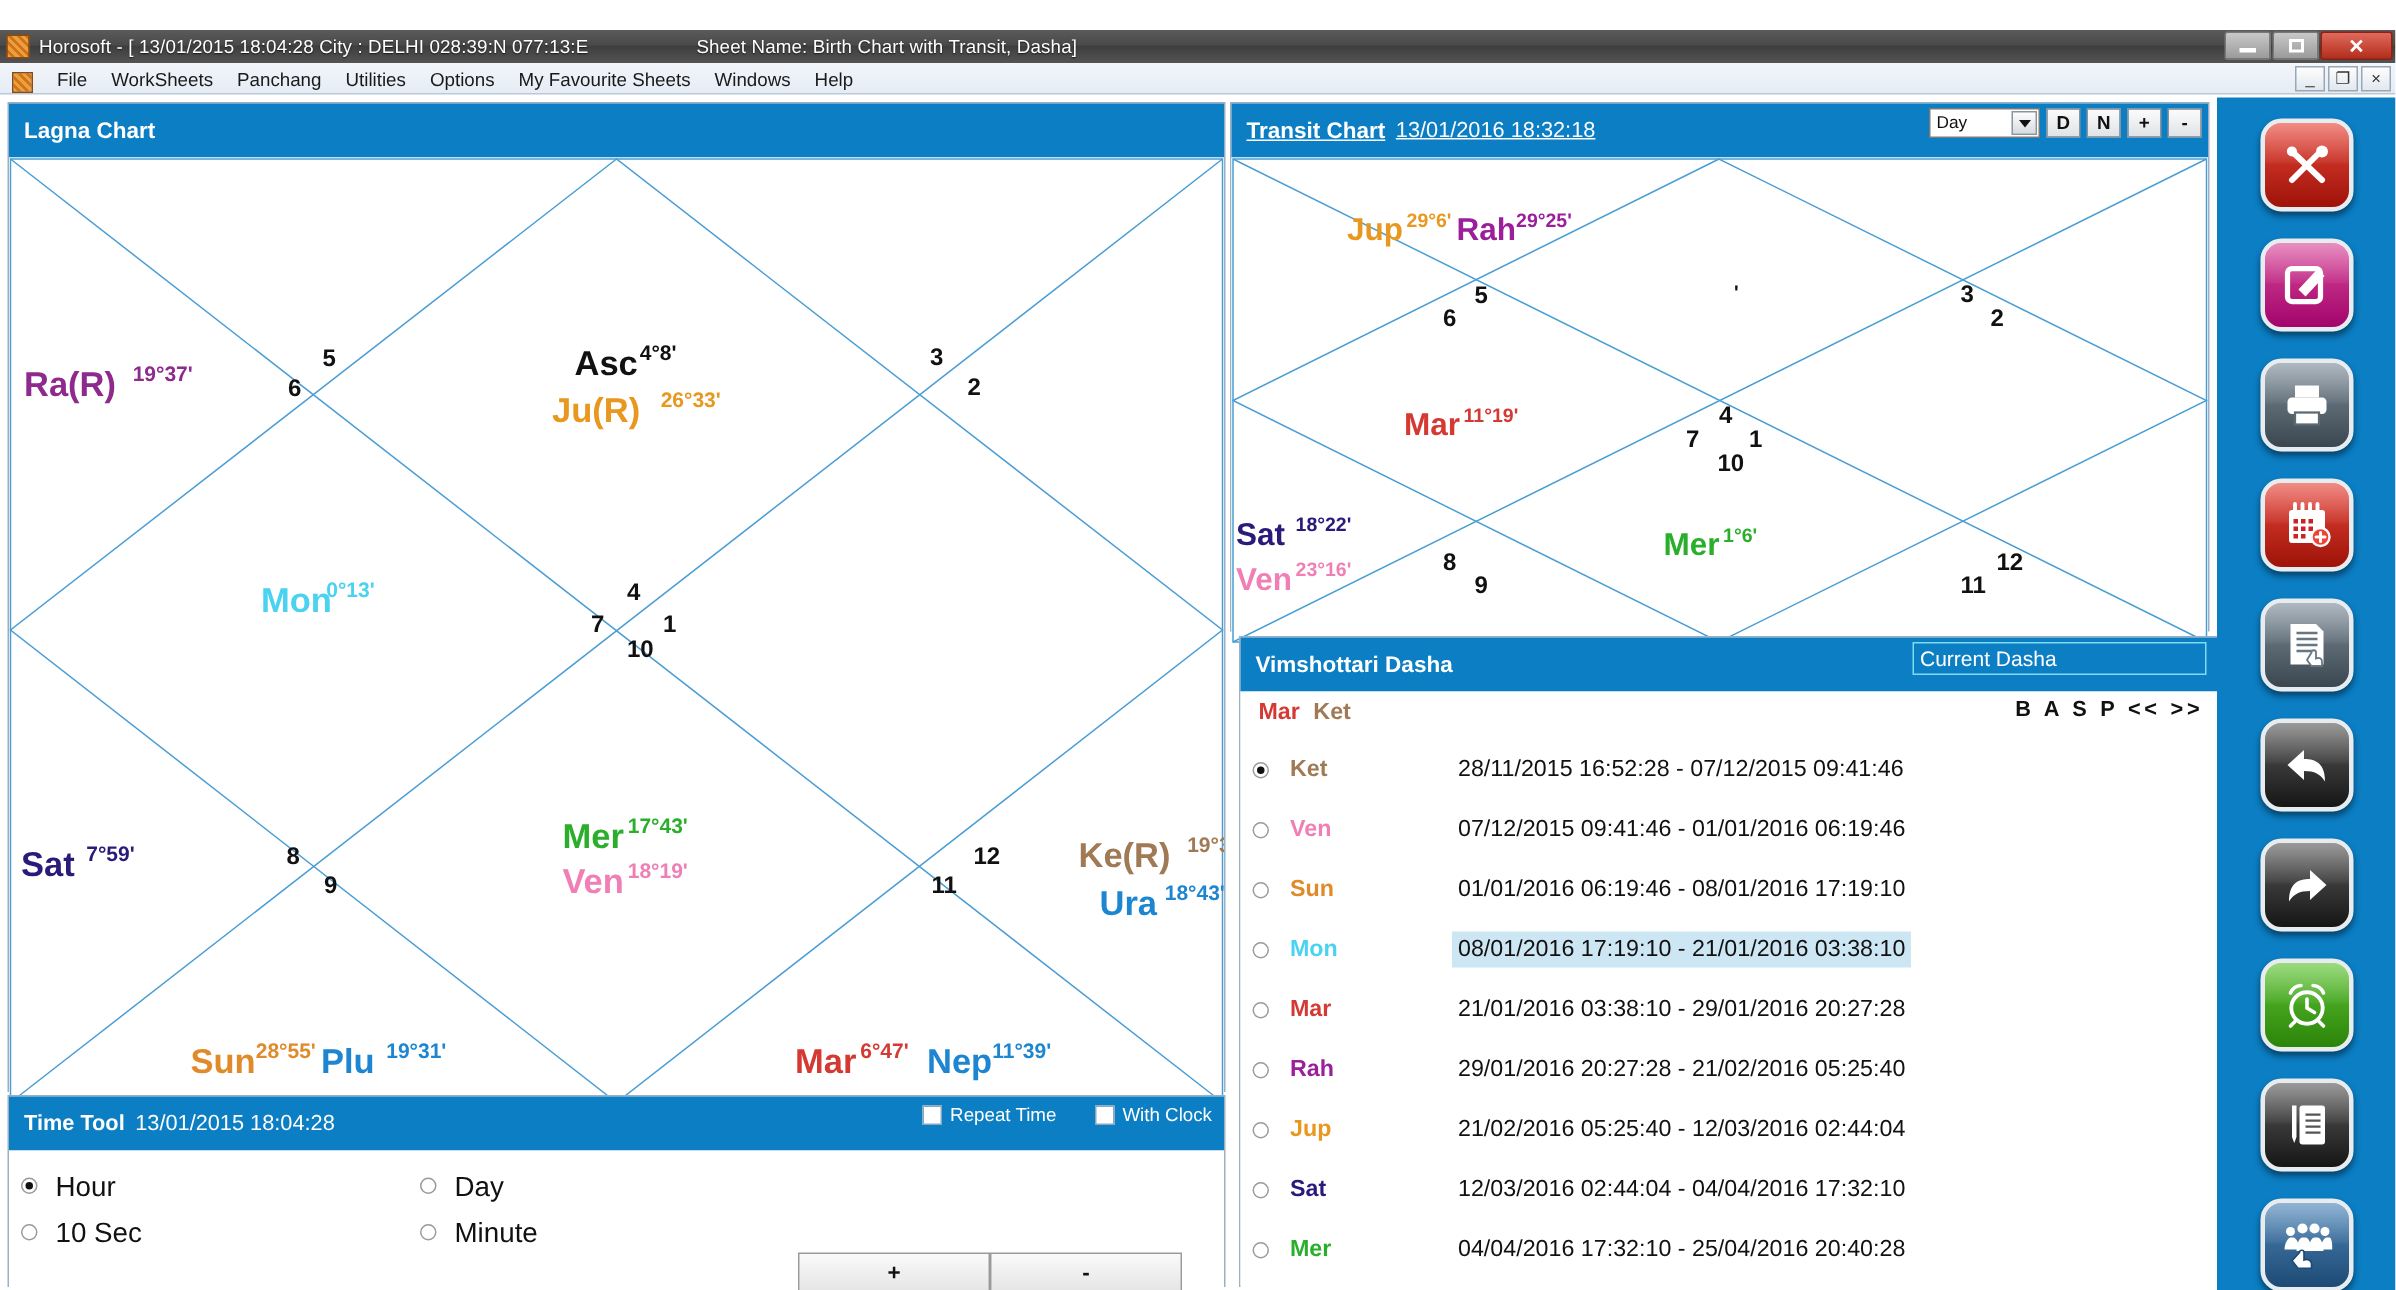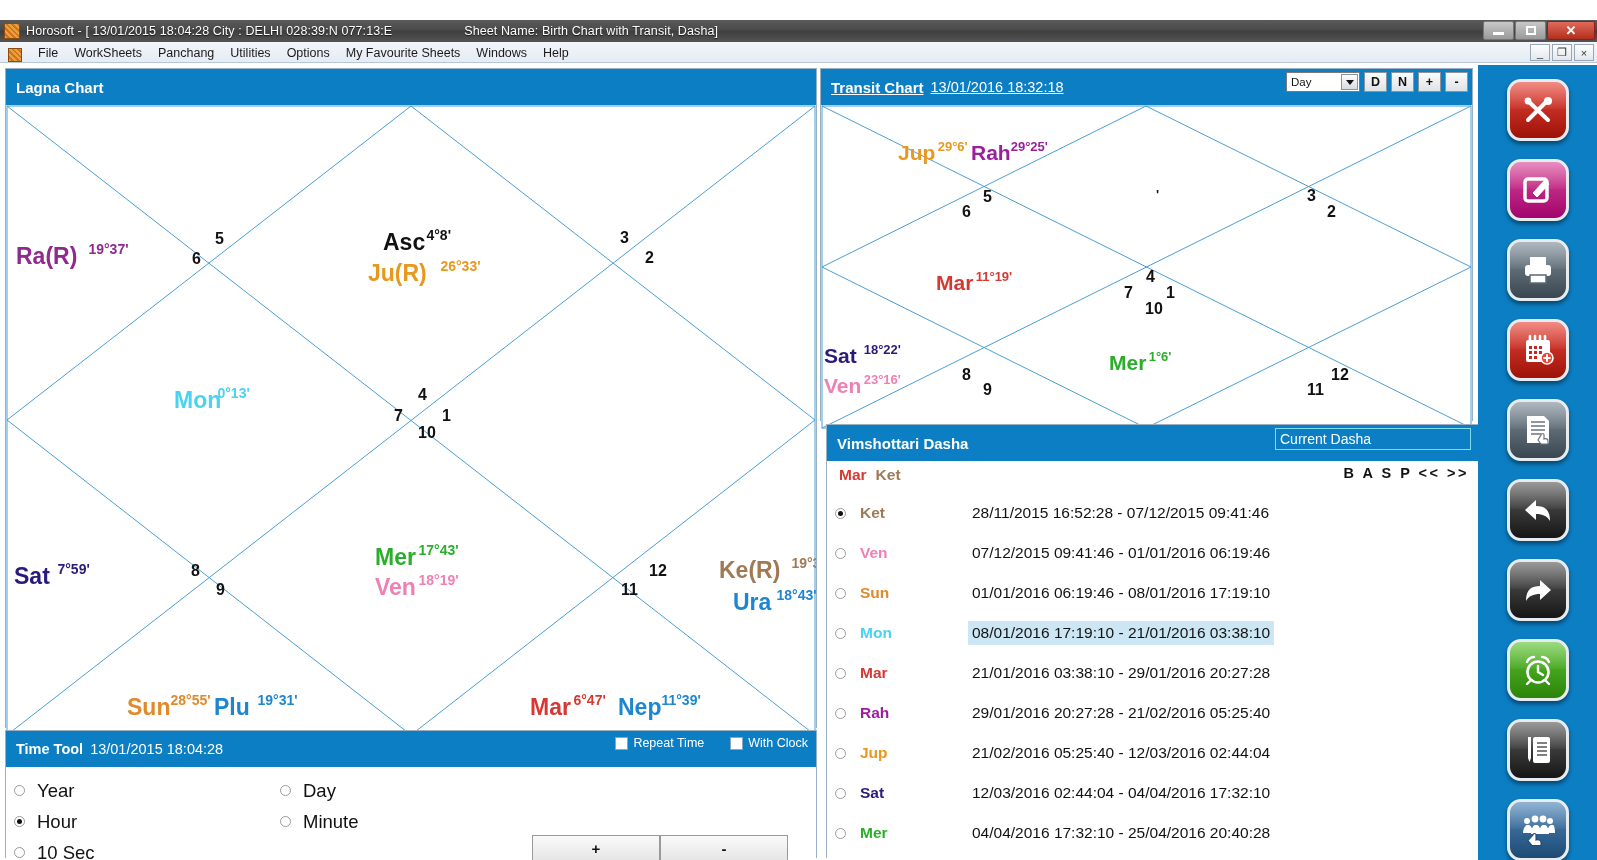--- a/index.html
+++ b/index.html
@@ -467,24 +467,20 @@
           <span>Repeat Time</span>
         </div>
         <div class="tt-check">
           <span class="box"></span>
           <span>With Clock</span>
         </div>
       </div>
     </div>
     <div class="tt-body">
       <div class="tt-col c1" id="tt-col1">
-          <div class="tt-opt">
-            <span class="radio"></span>
-            <span>Year</span>
-          </div>
           <div class="tt-opt">
             <span class="radio on"></span>
             <span>Hour</span>
           </div>
           <div class="tt-opt">
             <span class="radio"></span>
             <span>10 Sec</span>
           </div>
         </div>
       <div class="tt-col c3" id="tt-col3">

